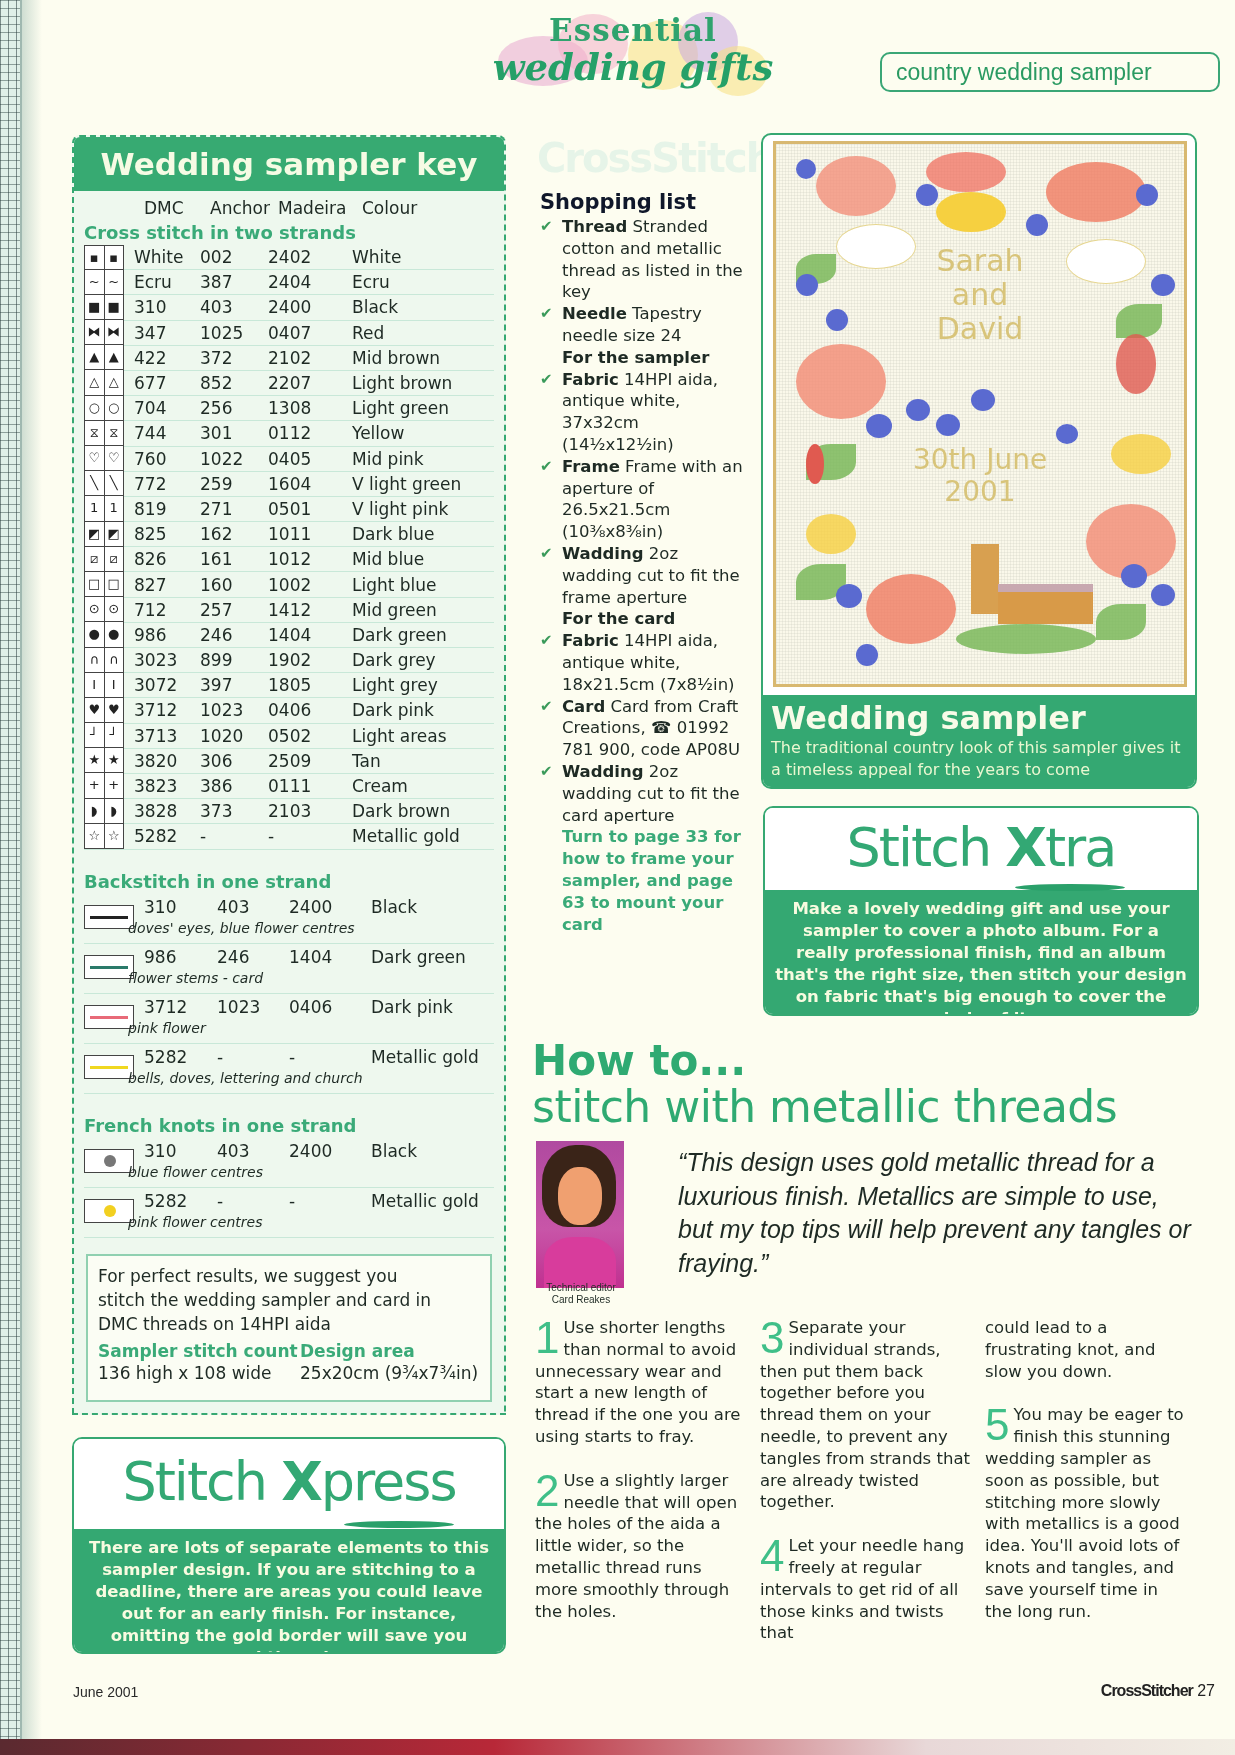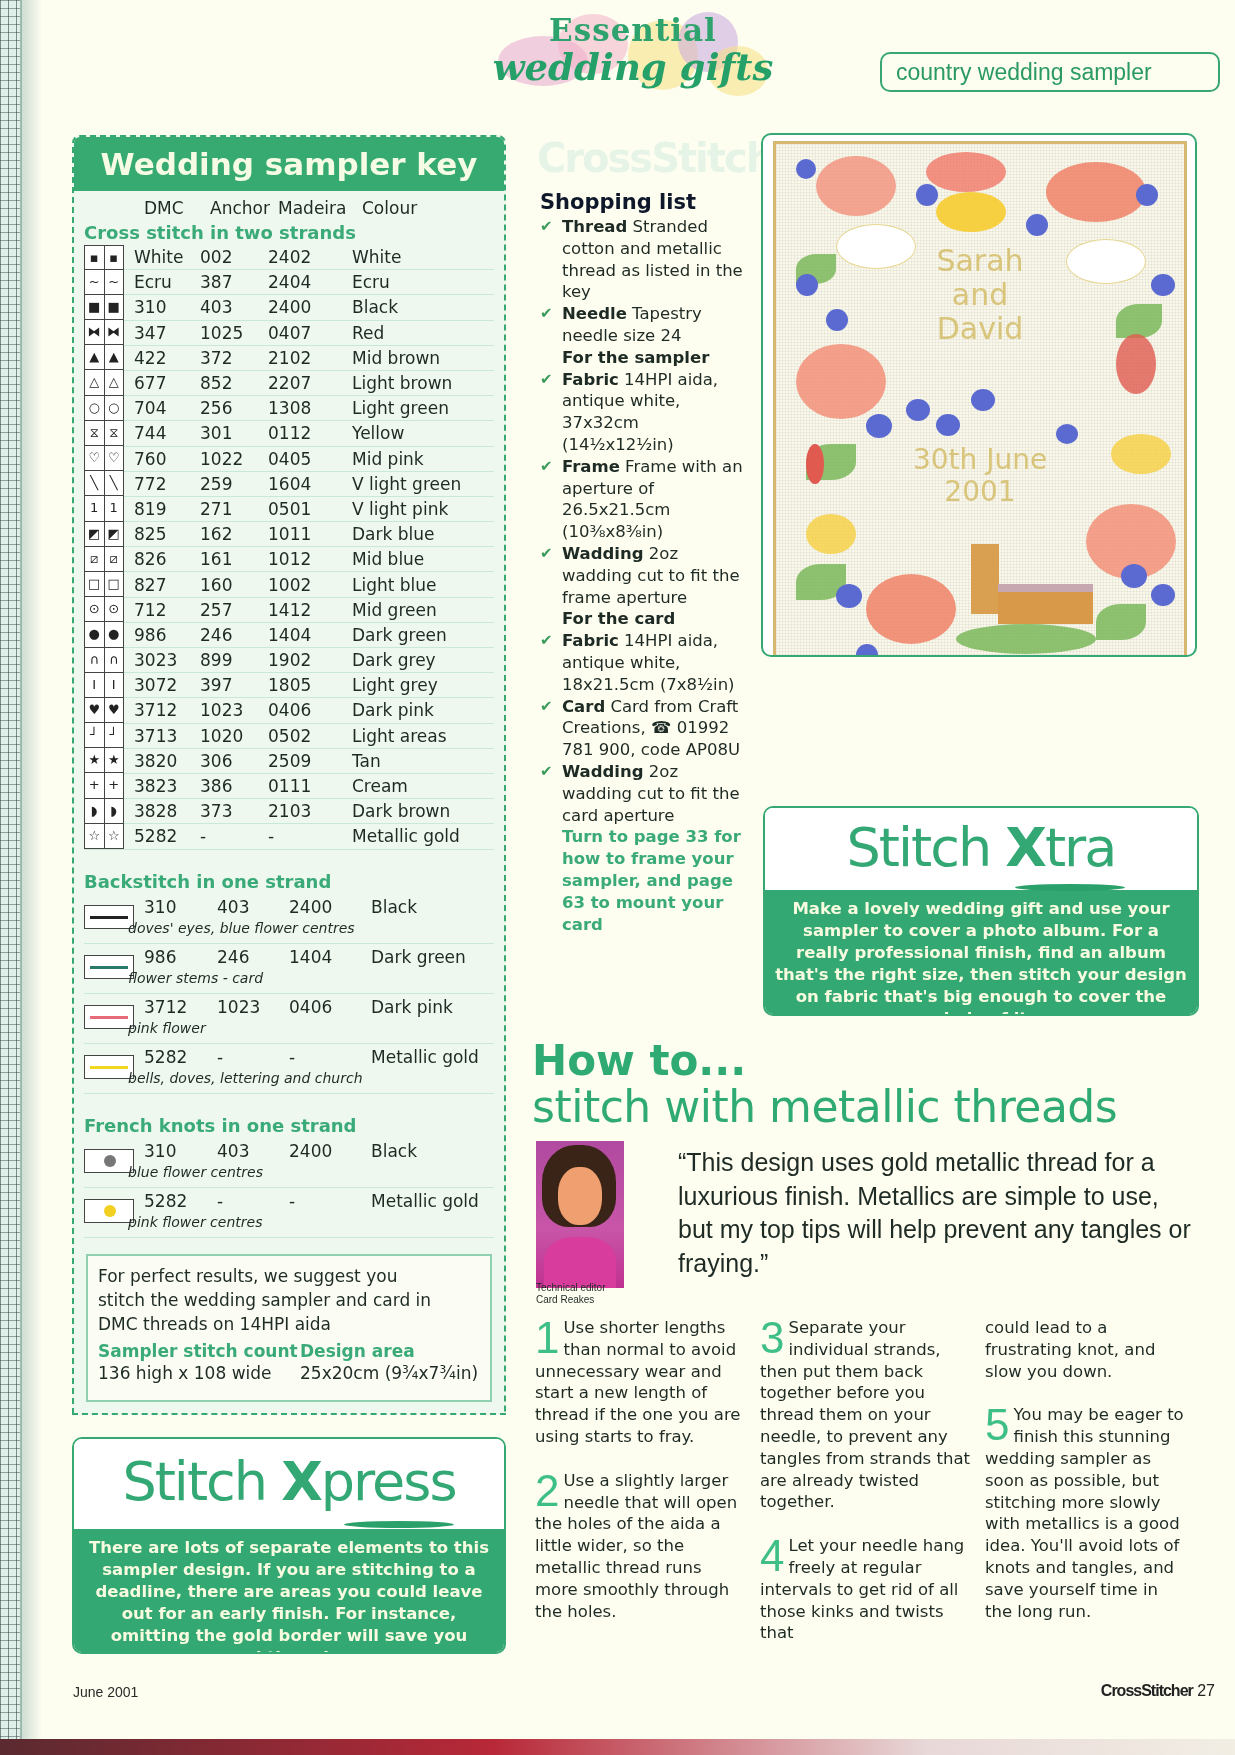--- a/index.html
+++ b/index.html
@@ -160,21 +160,21 @@
   }
   .shop-title { color: #0f172a; font-weight: bold; font-size: 21px; line-height: 28px; }
   .shop-item { position: relative; padding-left: 22px; font-size: 16.5px; line-height: 21.8px; }
   .shop-item .tick { position: absolute; left: 0; top: 0; color: #3a9a5a; font-size: 15px; }
   .shop-item b { font-weight: bold; }
   .shop-sub { padding-left: 22px; font-weight: bold; font-size: 16.5px; line-height: 21.8px; }
   .shop-note { padding-left: 22px; color: #3aaa78; font-weight: bold; font-size: 16.5px; line-height: 21.8px; }
 
   
   .sampler-card {
-    position: absolute; left: 761px; top: 133px; width: 436px; height: 524px;
+    position: absolute; left: 761px; top: 133px; width: 436px; height: 656px;
     border: 2px solid #36a872; border-radius: 10px; background: #fff; overflow: hidden;
   }
   .sampler-photo {
     position: absolute; left: 10px; top: 6px; width: 414px; height: 546px;
     background: #faf8ea; border: 3px solid #d8b870;
     background-image:
       linear-gradient(to right, rgba(200,200,190,0.25) 1px, transparent 1px),
       linear-gradient(to bottom, rgba(200,200,190,0.25) 1px, transparent 1px);
     background-size: 3px 3px;
   }
@@ -208,27 +208,28 @@
   }
   .portrait .face {
     position: absolute; left: 22px; top: 26px; width: 44px; height: 58px;
     background: #f0a070; border-radius: 45%;
   }
   .portrait .body {
     position: absolute; left: 8px; top: 96px; width: 72px; height: 60px;
     background: #d83c9c; border-radius: 40% 40% 0 0;
   }
   .portrait-cap {
-    position: absolute; left: 536px; top: 1282px; width: 90px; text-align: left;
+    position: absolute; left: 536px; top: 1282px; width: 90px; text-align: center;
     font-size: 10px; line-height: 12px; font-family: "Liberation Sans", sans-serif;
   }
   .quote {
     position: absolute; left: 678px; top: 1146px; width: 520px;
     font-size: 25px; line-height: 33.5px; color: #1e2a24;
     font-family: "Liberation Sans", sans-serif;
+    font-style: italic;
   }
   .tip-col { position: absolute; width: 210px; font-size: 16.5px; line-height: 21.8px; }
   .tip { margin-bottom: 22px; }
   .tip .num {
     float: left; font-size: 44px; line-height: 40px; color: #3fbf88;
     margin-right: 4px; margin-top: 1px; font-family: "Liberation Sans", sans-serif;
   }
   .footer-left {
     position: absolute; left: 73px; top: 1684px; font-size: 14px;
     font-family: "Liberation Sans", sans-serif; color: #2a2a2a;

